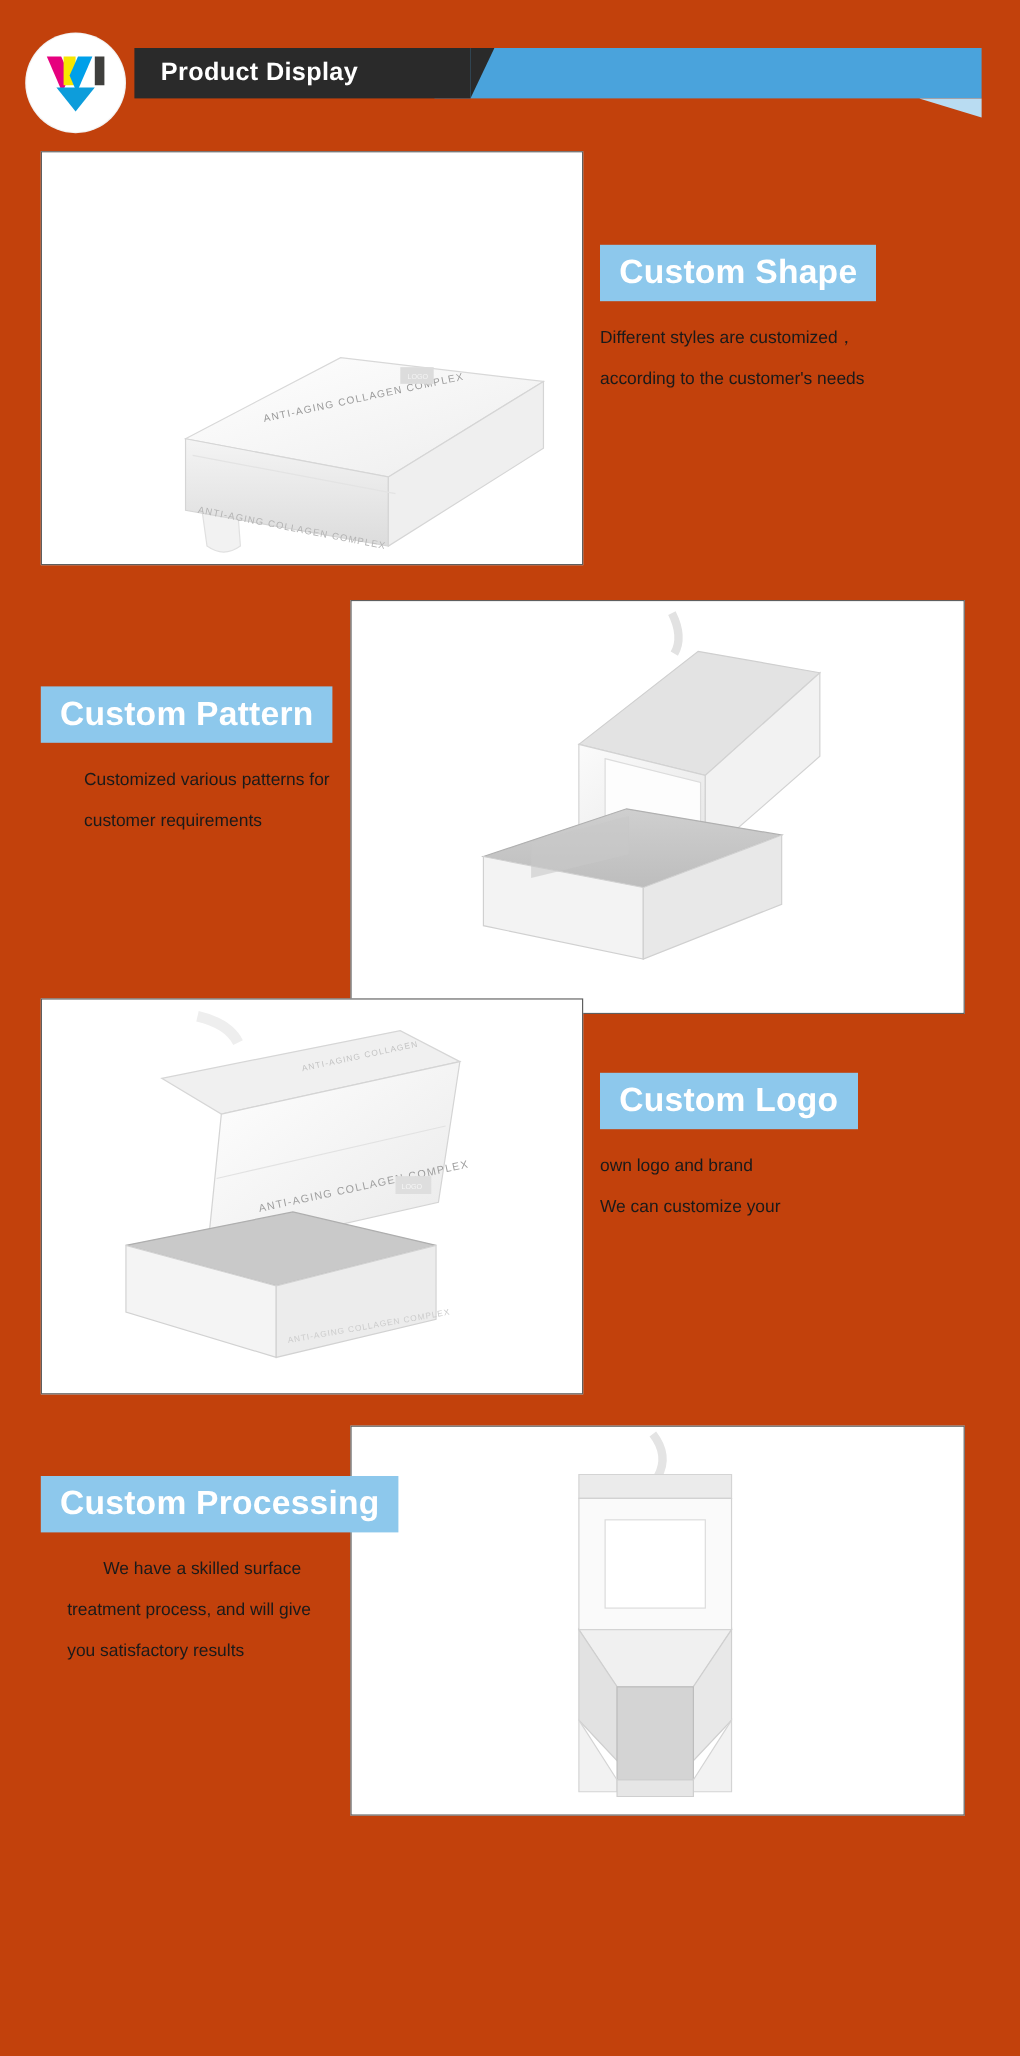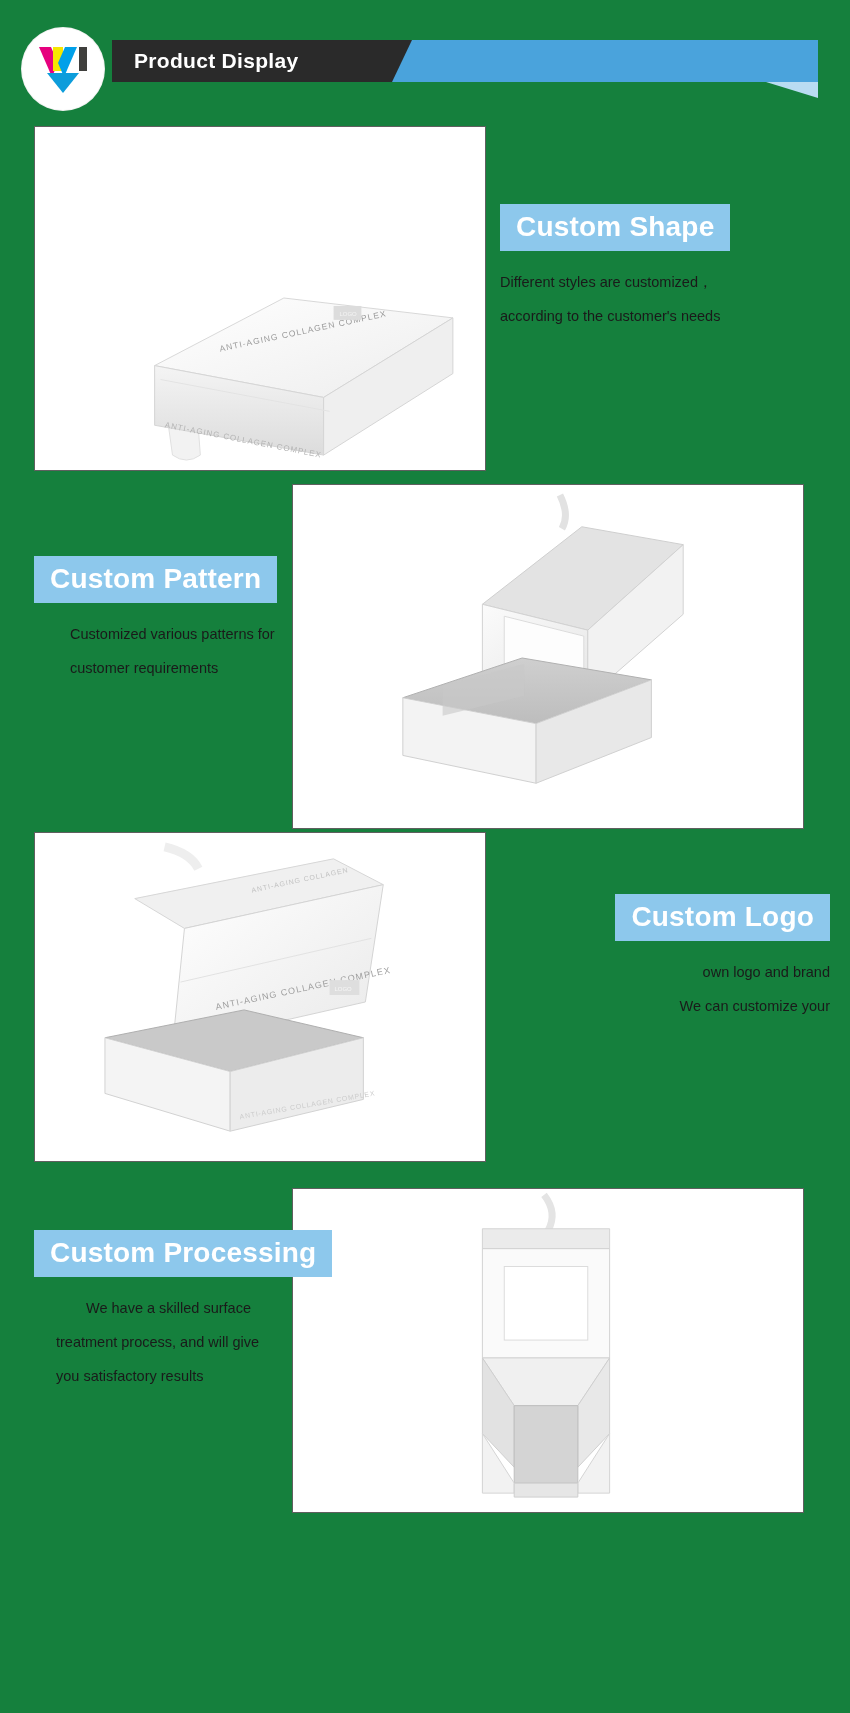--- a/index.html
+++ b/index.html
@@ -6,21 +6,21 @@
   html, body {
     margin: 0; padding: 0;
     width: 850px; height: 1713px;
     background: #ffffff;
     font-family: "Liberation Sans", sans-serif;
   }
   .page {
     position: relative;
     width: 850px;
     height: 1713px;
-    background: #15803d;
+    background: #c2410c;
     overflow: hidden;
   }
 
   
   .header {
     position: relative;
     height: 100px;
     margin: 18px 0 0 0;
   }
   .logo-circle {
@@ -106,21 +106,21 @@
     white-space: nowrap;
     letter-spacing: .2px;
   }
   .desc {
     color: #1a1a1a;
     font-size: 14.5px;
     line-height: 34px;
     margin-top: 14px;
   }
   .desc div { white-space: nowrap; }
-  .center { text-align: right; }
+  .center { text-align: left; }
 
   
   .art { width: 100%; height: 100%; display: block; }
 </style>
 </head>
 <body>
 
 <div class="page">
 
   <div class="header">
@@ -179,21 +179,21 @@
 
     <div class="txt" style="left:480px; top:78px; width:330px;">
       <div class="label">Custom Shape</div>
       <div class="desc">
         <div>Different styles are customized，</div>
         <div>according to the customer's needs</div>
       </div>
     </div>
   </div>
 
-  <div class="block" style="top:484px; height:355px;">
+  <div class="block" style="top:500px; height:355px;">
 
     <div class="photo" style="left:272px; top:0; width:512px; height:345px;">
       <svg class="art" viewBox="0 0 512 345" preserveAspectRatio="xMidYMid meet">
         <defs>
           <linearGradient id="s2lid" x1="0" y1="0" x2="1" y2="1">
             <stop offset="0%" stop-color="#fbfbfb"></stop>
               <stop offset="100%" stop-color="#e6e6e6"></stop>
           </linearGradient>
           <linearGradient id="s2in" x1="0" y1="0" x2="0" y2="1">
             <stop offset="0%" stop-color="#cfcfcf"></stop>

